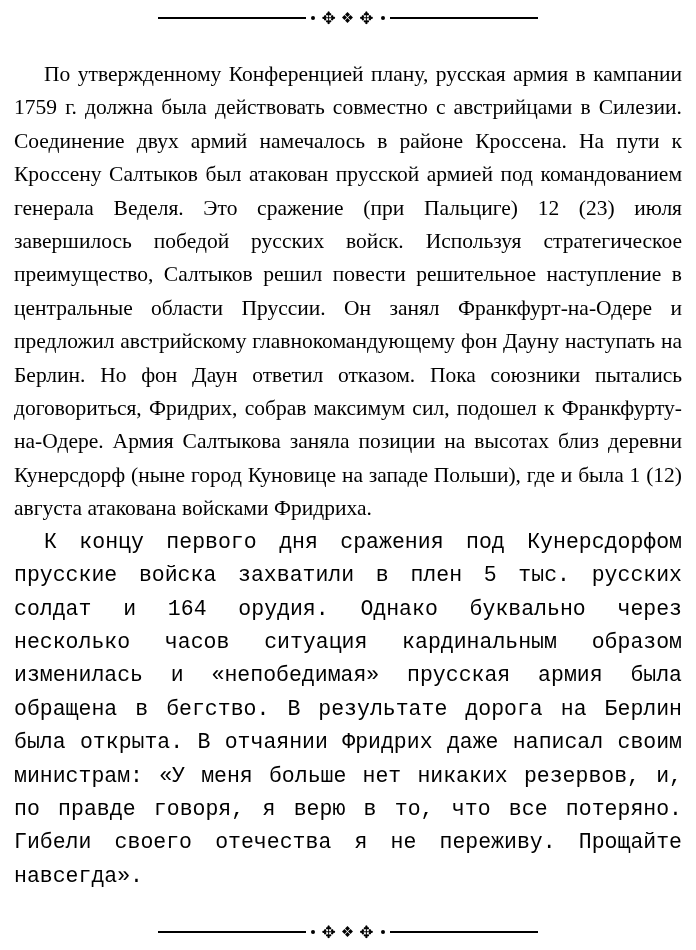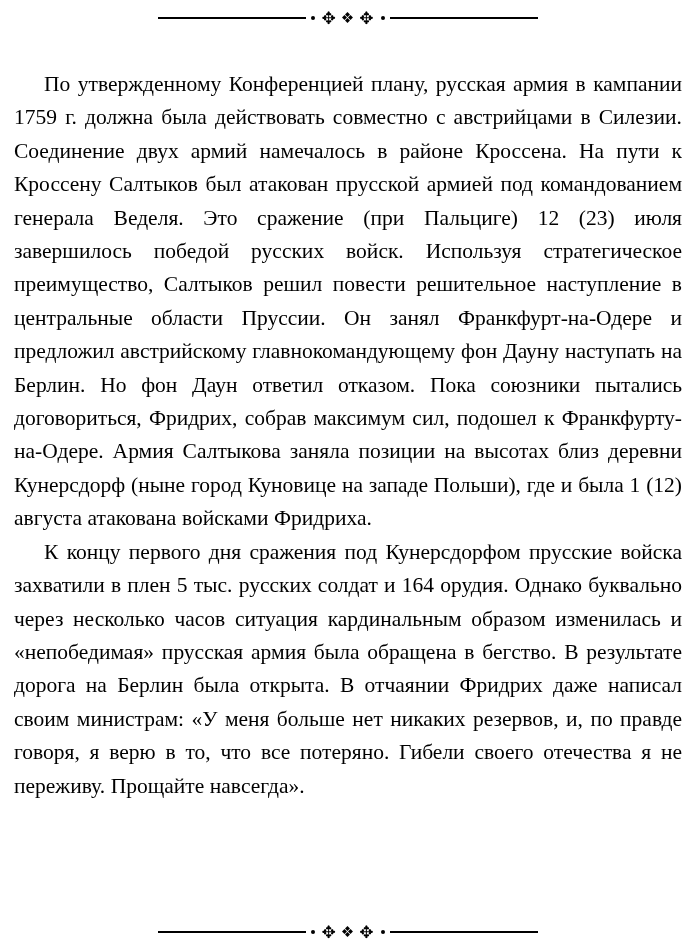--- a/index.html
+++ b/index.html
@@ -46,33 +46,33 @@
   .orn-glyph {
     font-size: 17px;
     line-height: 1;
     letter-spacing: 1px;
     padding: 0 2px;
     font-family: "DejaVu Sans", sans-serif;
   }
   .orn-glyph.mid { font-size: 15px; }
   
   .content {
-    margin-top: 36px;
+    margin-top: 26px;
   }
   p.para {
     margin: 0;
     font-size: 21.5px;
     line-height: 33.4px;
     text-align: justify;
     text-indent: 30px;
     hyphens: manual;
     -webkit-hyphens: manual;
     word-spacing: 0.2px;
   }
-  p.para + p.para { margin-top: 0; }
+  p.para + p.para { margin-top: 0; font-family: Liberation Mono, monospace; }
 </style>
 </head>
 <body>
 
 <div class="page">
 
   <div class="ornament top">
     <span class="orn-rule"></span>
     <span class="orn-dot"></span>
     <span class="orn-glyph">✥</span>

